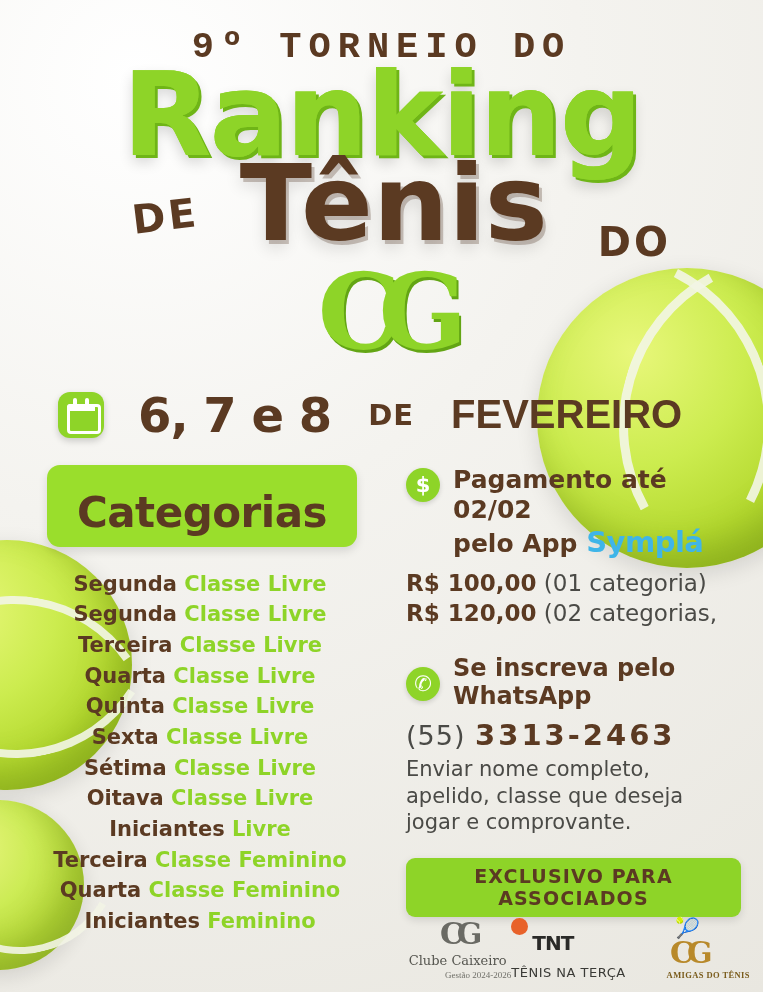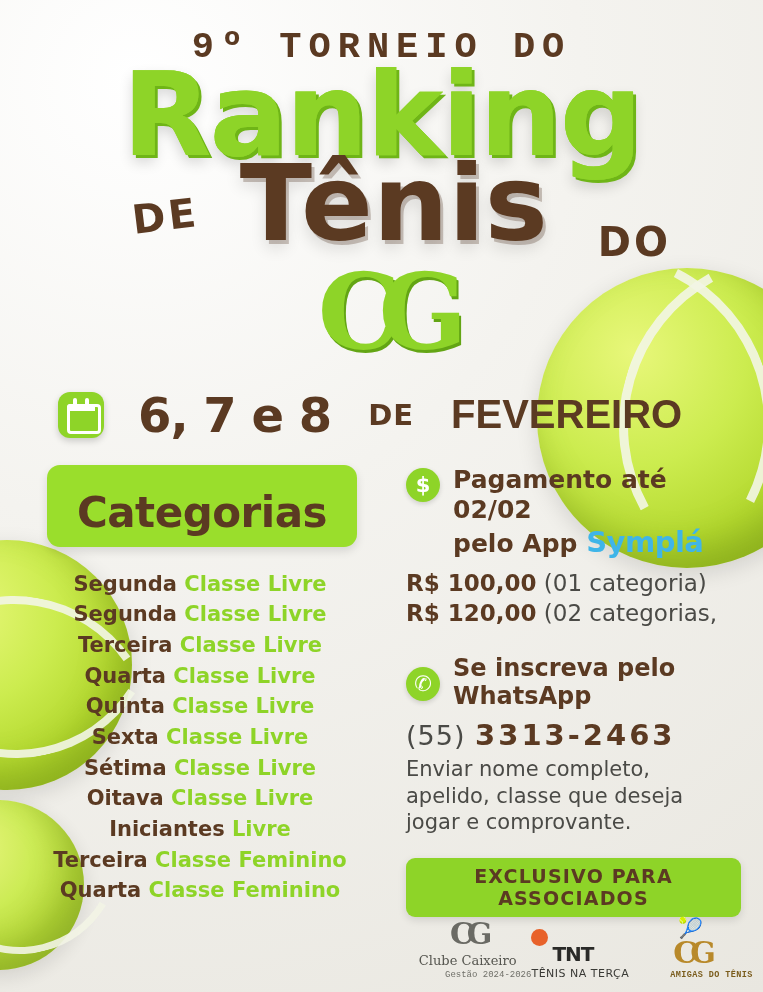--- a/index.html
+++ b/index.html
@@ -398,21 +398,21 @@
     color: #6a6a64;
   }
   .sp-name {
     font-family: "DejaVu Serif", serif;
     font-size: 13px;
     color: #55554f;
     margin-top: 4px;
     text-align: center;
   }
   .sp-sub {
-    font-family: Liberation Mono, monospace;
+    font-family: Liberation Serif, serif;
     font-size: 9px;
     color: #6f6f68;
     margin-top: 2px;
     margin-left: 41px;
   }
   .sp-tnt {
     display: flex;
     align-items: center;
     gap: 4px;
   }
@@ -424,24 +424,24 @@
   .sp-tnt .tnt-text {
     font-family: "DejaVu Sans", sans-serif;
     font-weight: 700;
     font-size: 20px;
     color: #2a2a28;
     letter-spacing: -1px;
     margin-top: 34px;
   }
   .sp-tnt-sub {
     font-family: "DejaVu Sans", sans-serif;
-    font-size: 11px;
+    font-size: 13px;
     color: #3a3a36;
     letter-spacing: .5px;
-    margin-top: 1px;
+    margin-top: 10px;
   }
   .sp-gold .sp-mark { color: #b8892a; }
   .sp-gold .sp-sub { color: #7a5c1c; font-weight: 700; font-size: 8.5px; letter-spacing: .4px; }
   .sp-racket {
     font-size: 20px;
     color: #b8892a;
     line-height: 1;
   }
 </style>
 </head>
@@ -497,20 +497,21 @@
         <li><span class="ord">Segunda</span> <span>Classe Livre</span></li>
         <li><span class="ord">Terceira</span> <span>Classe Livre</span></li>
         <li><span class="ord">Quarta</span> <span>Classe Livre</span></li>
         <li><span class="ord">Quinta</span> <span>Classe Livre</span></li>
         <li><span class="ord">Sexta</span> <span>Classe Livre</span></li>
         <li><span class="ord">Sétima</span> <span>Classe Livre</span></li>
         <li><span class="ord">Oitava</span> <span>Classe Livre</span></li>
         <li><span class="ord">Iniciantes</span> <span>Livre</span></li>
         <li><span class="ord">Terceira</span> <span>Classe Feminino</span></li>
         <li><span class="ord">Quarta</span> <span>Classe Feminino</span></li>
+        <li><span class="ord">Iniciantes</span> <span>Feminino</span></li>
       </ul>
     </div>
 
     <div class="col-right">
 
       <div class="pay-head">
         <div class="icon-circle">$</div>
         <div class="pay-title">
           <div>Pagamento até 02/02</div>
           <div><span>pelo App </span><span class="sympla">Symplá</span></div>

